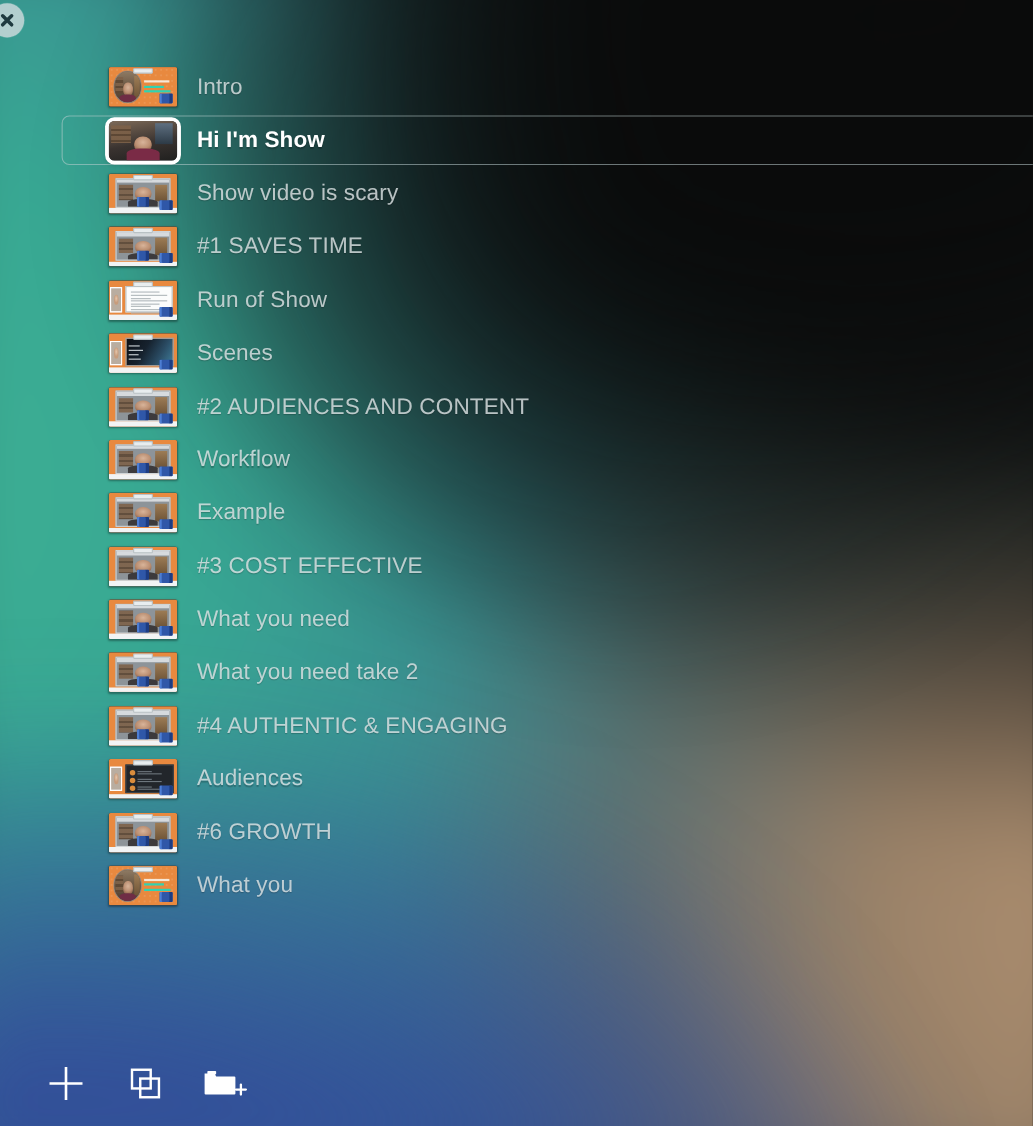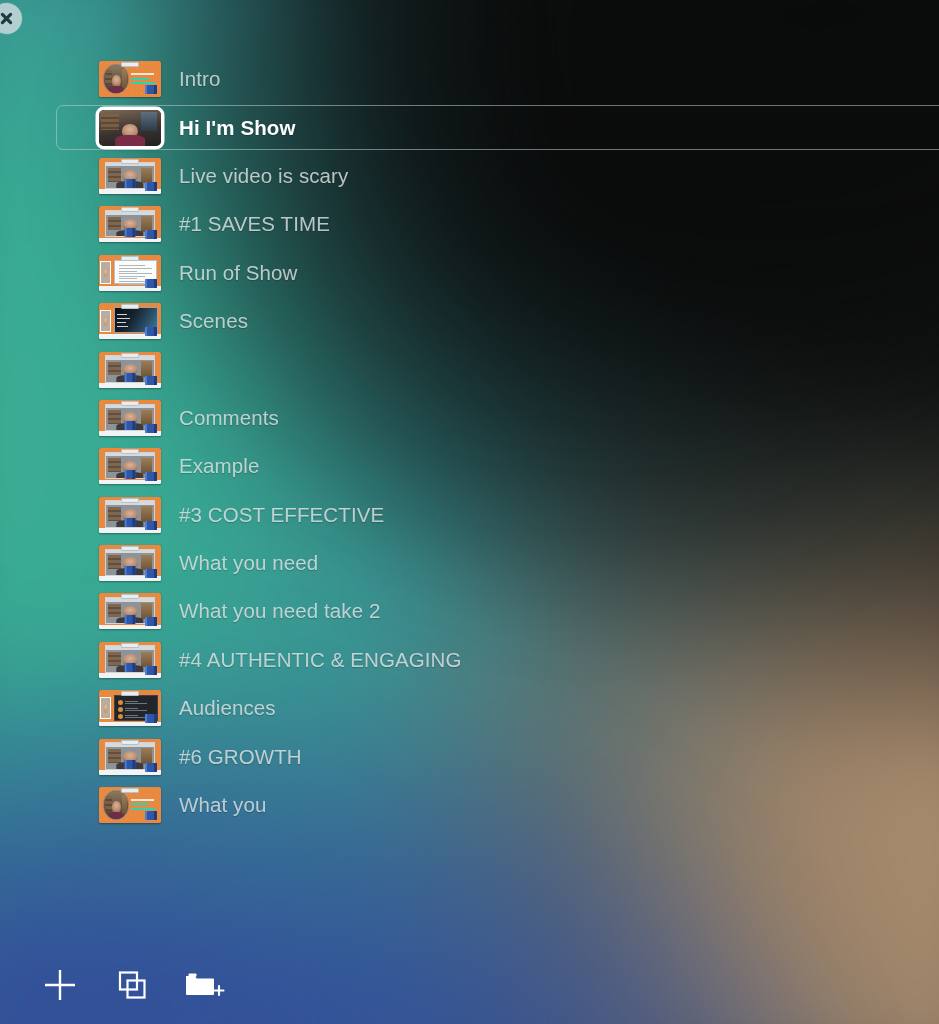--- a/index.html
+++ b/index.html
@@ -289,21 +289,21 @@
               <div class="p-door" style="right:5%;top:20%;width:22%;height:62%"></div>
               <div class="p-head" style="top:30%;width:30%;height:46%"></div>
               <div class="p-body" style="width:56%;height:26%;background:#3c3a3c"></div>
             </div>
             <div class="t-strip"></div>
             <div class="t-tab"></div>
             <div class="p-cam" style="bottom:16%"></div>
             <div class="t-logo"></div>
           </div>
         </div>
-        <div class="scene-label">Live video is scary</div>
+        <div class="scene-label">Show video is scary</div>
       </div>
       <div class="scene-row">
         <div class="thumb-wrap">
           <div class="thumb">
             <div class="t-orange"></div>
             <div class="t-inner">
               <div class="p-bar"></div>
               <div class="p-shelf" style="left:5%;top:22%;width:26%;height:54%"></div>
               <div class="p-door" style="right:5%;top:20%;width:22%;height:62%"></div>
               <div class="p-head" style="top:30%;width:30%;height:46%"></div>
@@ -373,39 +373,40 @@
               <div class="p-door" style="right:5%;top:20%;width:22%;height:62%"></div>
               <div class="p-head" style="top:30%;width:30%;height:46%"></div>
               <div class="p-body" style="width:56%;height:26%;background:#3c3a3c"></div>
             </div>
             <div class="t-strip"></div>
             <div class="t-tab"></div>
             <div class="p-cam" style="bottom:16%"></div>
             <div class="t-logo"></div>
           </div>
         </div>
-      </div>
-      <div class="scene-row">
-        <div class="thumb-wrap">
-          <div class="thumb">
-            <div class="t-orange"></div>
-            <div class="t-inner">
-              <div class="p-bar"></div>
-              <div class="p-shelf" style="left:5%;top:22%;width:26%;height:54%"></div>
-              <div class="p-door" style="right:5%;top:20%;width:22%;height:62%"></div>
-              <div class="p-head" style="top:30%;width:30%;height:46%"></div>
-              <div class="p-body" style="width:56%;height:26%;background:#3c3a3c"></div>
-            </div>
-            <div class="t-strip"></div>
-            <div class="t-tab"></div>
-            <div class="p-cam" style="bottom:16%"></div>
-            <div class="t-logo"></div>
-          </div>
-        </div>
-        <div class="scene-label">Comments</div>
+        <div class="scene-label">#2 AUDIENCES AND CONTENT</div>
+      </div>
+      <div class="scene-row">
+        <div class="thumb-wrap">
+          <div class="thumb">
+            <div class="t-orange"></div>
+            <div class="t-inner">
+              <div class="p-bar"></div>
+              <div class="p-shelf" style="left:5%;top:22%;width:26%;height:54%"></div>
+              <div class="p-door" style="right:5%;top:20%;width:22%;height:62%"></div>
+              <div class="p-head" style="top:30%;width:30%;height:46%"></div>
+              <div class="p-body" style="width:56%;height:26%;background:#3c3a3c"></div>
+            </div>
+            <div class="t-strip"></div>
+            <div class="t-tab"></div>
+            <div class="p-cam" style="bottom:16%"></div>
+            <div class="t-logo"></div>
+          </div>
+        </div>
+        <div class="scene-label">Workflow</div>
       </div>
       <div class="scene-row">
         <div class="thumb-wrap">
           <div class="thumb">
             <div class="t-orange"></div>
             <div class="t-inner">
               <div class="p-bar"></div>
               <div class="p-shelf" style="left:5%;top:22%;width:26%;height:54%"></div>
               <div class="p-door" style="right:5%;top:20%;width:22%;height:62%"></div>
               <div class="p-head" style="top:30%;width:30%;height:46%"></div>

